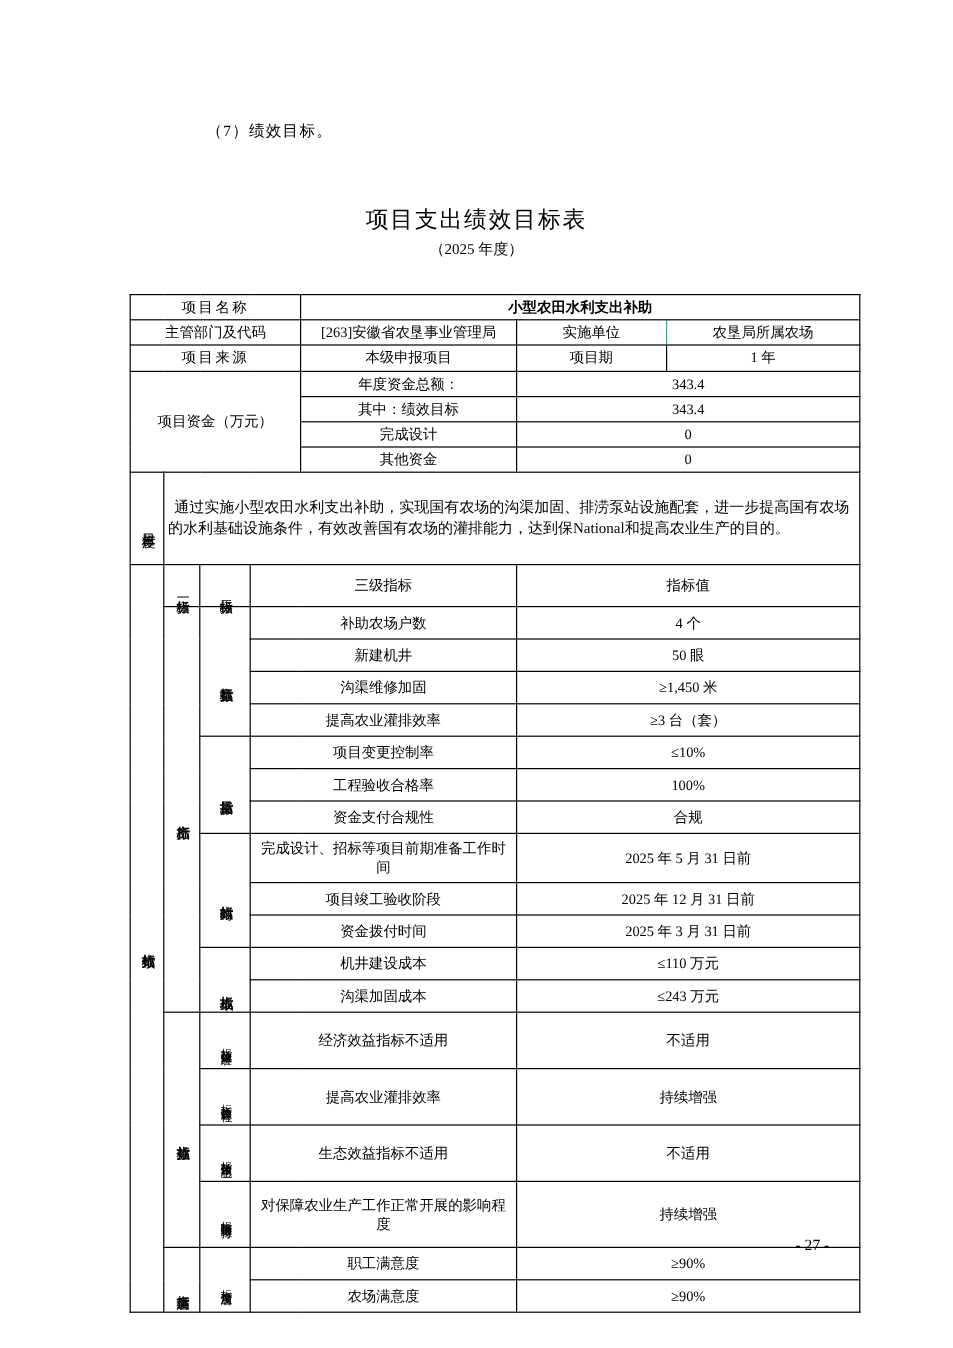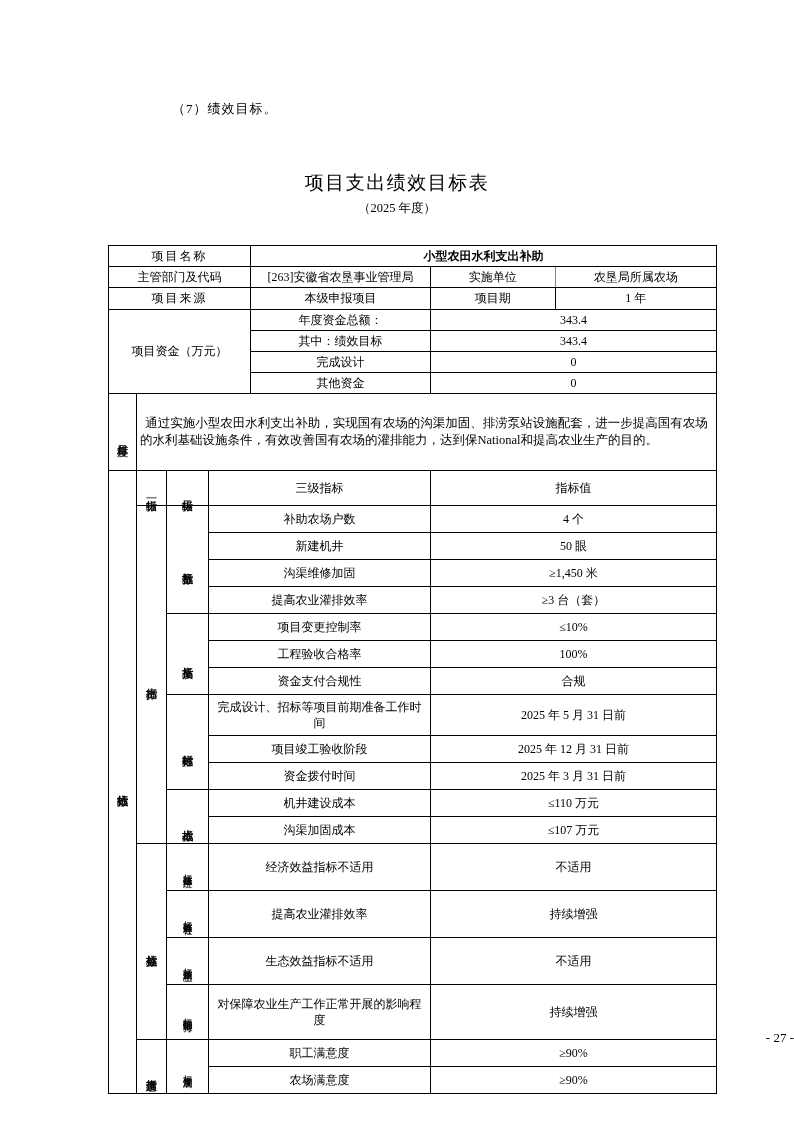--- a/index.html
+++ b/index.html
@@ -85,21 +85,21 @@
     line-height: 1.7;
     font-size: 12.5px;
   }
   .bold { font-weight: bold; }
   .name-cell { letter-spacing: 2px; }
   .pagenum {
     position: absolute;
     left: 0;
     top: 1030px;
     width: 794px;
-    text-align: right;
+    text-align: center;
     font-size: 13px;
   }
   .pagenum span { margin-left: 560px; }
 </style>
 </head>
 <body>
 
 <div class="page">
 
   <div class="section-heading">（7）绩效目标。</div>
@@ -249,21 +249,21 @@
 
       <tr>
         <td rowspan="2" style="padding:2px 1px">
           <span class="vcell2" style="font-size:11.5px">成本指标</span>
         </td>
         <td colspan="2" class="left" style="height:22px">机井建设成本</td>
         <td>≤110 万元</td>
       </tr>
       <tr>
         <td colspan="2" class="left" style="height:22px">沟渠加固成本</td>
-        <td>≤107 万元</td>
+        <td>≤243 万元</td>
       </tr>
 
       <tr>
         <td rowspan="4" style="padding:2px 1px">
           <span class="vcell2" style="font-size:11.5px">效益指标</span>
         </td>
         <td style="padding:2px 0">
           <span class="vcell2" style="font-size:9.5px;letter-spacing:-1px">经济效益指标</span>
         </td>
         <td colspan="2" class="left" style="height:42px">经济效益指标不适用</td>

